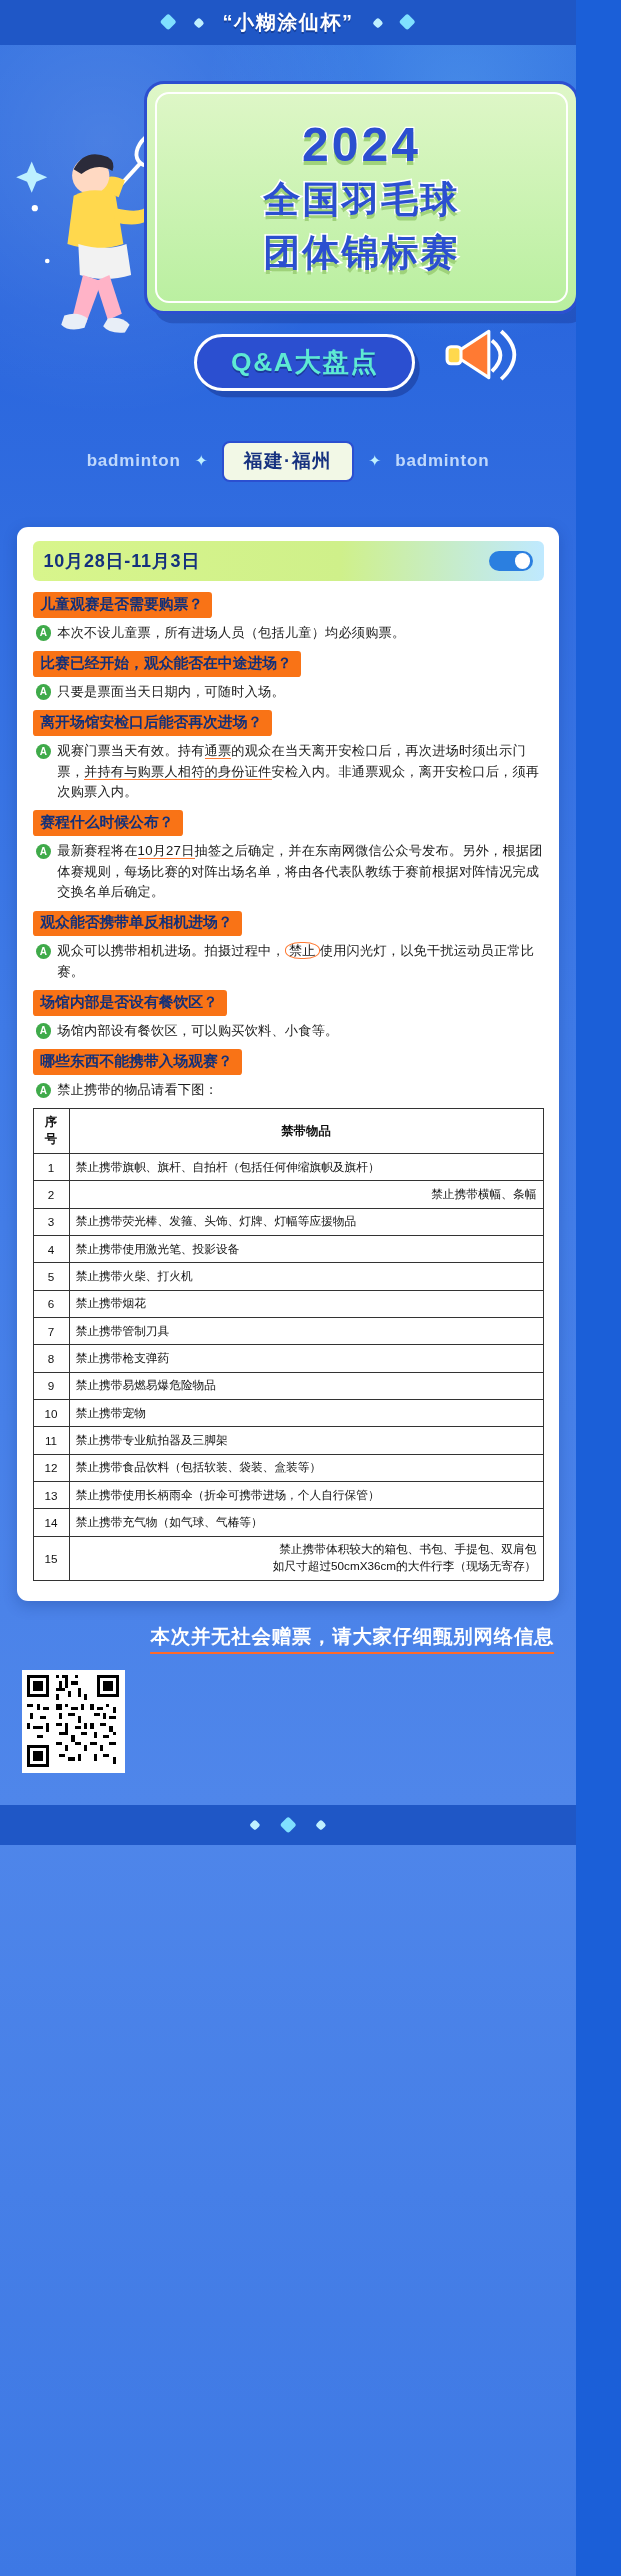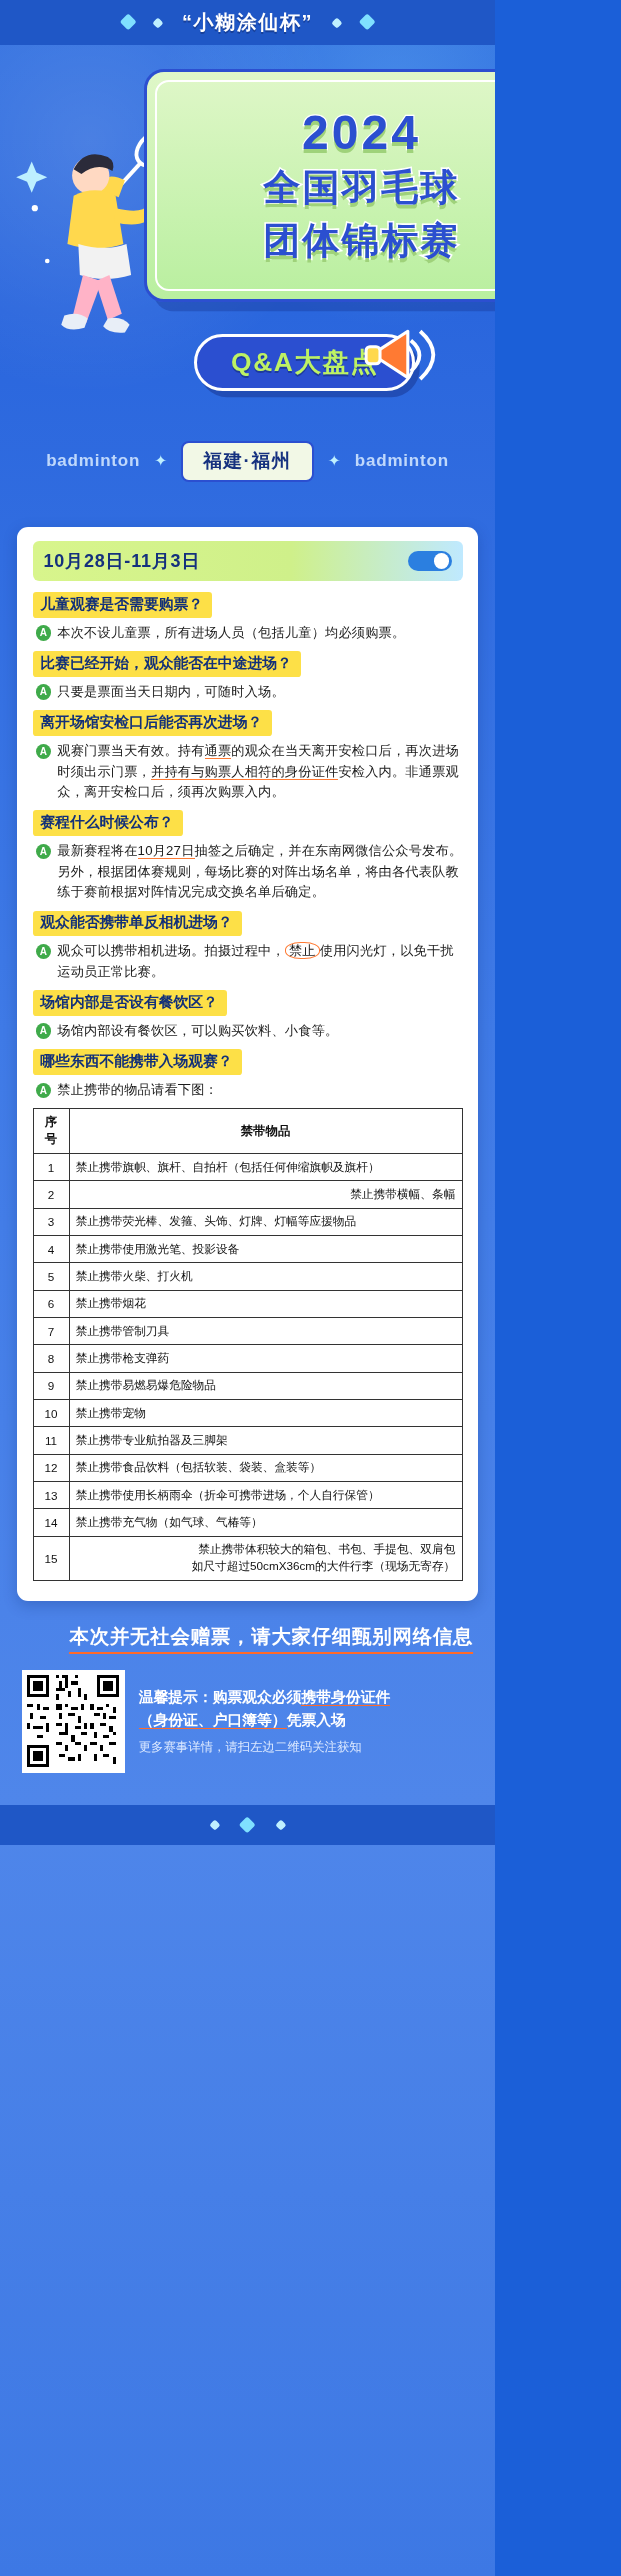--- a/index.html
+++ b/index.html
@@ -2,21 +2,21 @@
 <html style="font-size:12.4px"><head>
 <meta charset="utf-8">
 <style>
   * { box-sizing: border-box; margin: 0; padding: 0; }
   body {
     width: 622px;
     font-family: "Liberation Sans", "DejaVu Sans", sans-serif;
     background: #1b5fd8;
   }
   .page {
-    width: 495px;
+    width: 576px;
     min-height: 2576px;
     background: linear-gradient(180deg, #2f6fe0 0%, #2a66dd 12%, #3f7ae6 40%, #4f86ea 70%, #3d78e4 100%);
     position: relative;
     overflow: hidden;
     padding-bottom: 7.8px;
   }
   
   .topbar {
     height: 45px;
     background: #1f57c6;
@@ -47,21 +47,21 @@
     padding: 14px 0 0 0;
   }
   .hero-glow {
     position: absolute; inset: 0;
     background:
       radial-gradient(circle at 18% 20%, rgba(255,255,255,0.14), transparent 45%),
       radial-gradient(circle at 80% 10%, rgba(140,220,255,0.25), transparent 40%);
   }
   .poster {
     position: absolute;
-    left: 144px; top: 24px;
+    left: 144px; top: 36px;
     width: 435px; height: 233px;
     background: linear-gradient(180deg,#dff7c8 0%, #b9ef9f 100%);
     border: 3.9px solid #2c4fd0;
     border-radius: 20px;
     box-shadow: 9.3px 9.3px 0 rgba(20,50,140,0.35);
   }
   .poster-inner {
     position: absolute; inset: 7.8px;
     border: 2.3px solid #ffffff;
     border-radius: 14px;
@@ -92,21 +92,21 @@
   .qa-banner {
     position: absolute;
     left: 194px; top: 289px;
     background: #2b4fd0;
     border: 3.1px solid #ffffff;
     border-radius: 31px;
     padding: 7.8px 34px;
     box-shadow: 4.7px 6.2px 0 rgba(20,45,130,0.45);
   }
   .qa-banner span {
-    color: #bef264;
+    color: #5eead4;
     font-size: 26.4px;
     font-weight: bold;
     letter-spacing: 1.6px;
     text-shadow: 0 1.6px 0 #1d3a9c;
   }
   .megaphone {
     position: absolute;
     right: 47px; top: 272px;
     width: 85px; height: 78px;
   }
@@ -176,21 +176,21 @@
     content:"";
     position: absolute;
     right: 2.3px; top: 2.3px;
     width: 15.5px; height: 15.5px;
     border-radius: 50%;
     background: #fff;
   }
   .qblock { margin-bottom: 7.8px; }
   .qtitle {
     display: inline-block;
-    background: #fde047;
+    background: #f97316;
     color: #123079;
     font-size: 14.8px;
     font-weight: bold;
     padding: 3.9px 9.3px 3.9px 7.8px;
     border-radius: 3.1px;
     margin-bottom: 5.4px;
     line-height: 1.2;
   }
   .arow { display: flex; gap: 6.2px; align-items: flex-start; padding-left: 3.1px; }
   .abadge {
@@ -546,29 +546,20 @@
               <rect x="23" y="22" width="1" height="2"></rect>
             <rect x="26" y="21" width="2" height="1"></rect>
               <rect x="21" y="25" width="1" height="2"></rect>
               <rect x="24" y="25" width="2" height="1"></rect>
             <rect x="27" y="26" width="1" height="2"></rect>
               <rect x="9" y="6" width="1" height="2"></rect>
               <rect x="18" y="6" width="1" height="2"></rect>
           </g>
         </svg>
       </div>
-      <div class="foottext">
-        <div class="l1">
-          <span>温馨提示：购票观众必须</span><u>携带身份证件</u>
-        </div>
-        <div class="l2">
-          <u>（身份证、户口簿等）</u><span>凭票入场</span>
-        </div>
-        <div class="l3">更多赛事详情，请扫左边二维码关注获知</div>
-      </div>
     </div>
   </div>
 
   <div class="bottombar">
     <span class="dia sm"></span>
     <span class="dia"></span>
     <span class="dia sm"></span>
   </div>
 </div>
 

